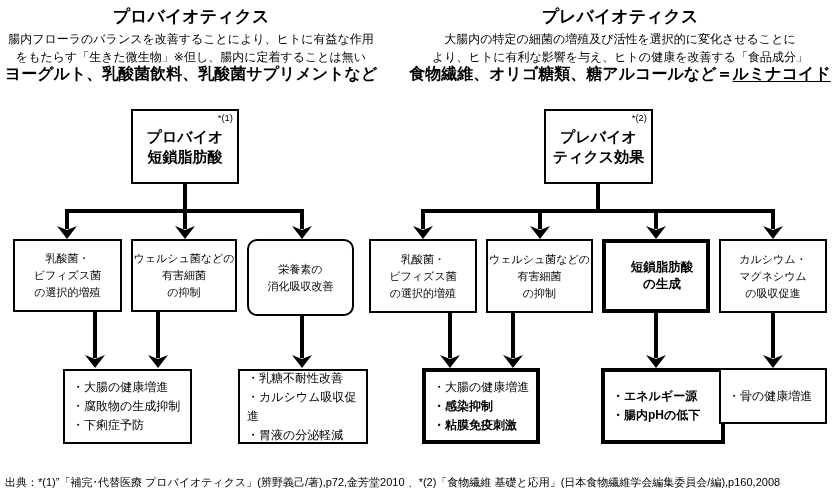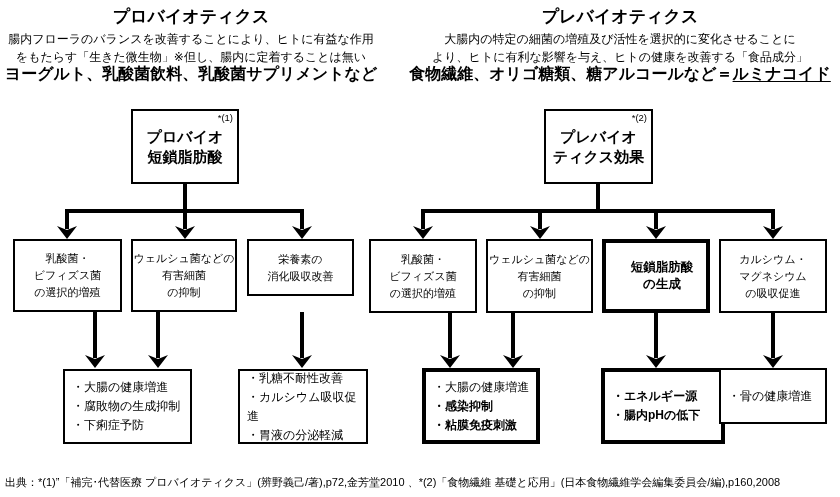--- a/index.html
+++ b/index.html
@@ -87,21 +87,21 @@
     <span class="blk">プロバイオ
 短鎖脂肪酸</span>
   </div>
 
   <div class="box" style="left:13px;top:239px;width:109px;height:73px;">乳酸菌・
 ビフィズス菌
 の選択的増殖</div>
   <div class="box" style="left:131px;top:239px;width:106px;height:73px;">ウェルシュ菌などの
 有害細菌
 の抑制</div>
-  <div class="box" style="left:247px;top:239px;width:107px;height:57px;">栄養素の
+  <div class="box" style="left:247px;top:239px;width:107px;height:77px;border-radius:10px;">栄養素の
 消化吸収改善</div>
 
   <div class="box left-al" style="left:63px;top:369px;width:129px;height:75px;">・大腸の健康増進
 ・腐敗物の生成抑制
 ・下痢症予防</div>
   <div class="box left-al" style="left:238px;top:369px;width:130px;height:75px;">・乳糖不耐性改善
 ・カルシウム吸収促進
 ・胃液の分泌軽減</div>
 
   <div class="box root" style="left:544px;top:109px;width:109px;height:75px;">

